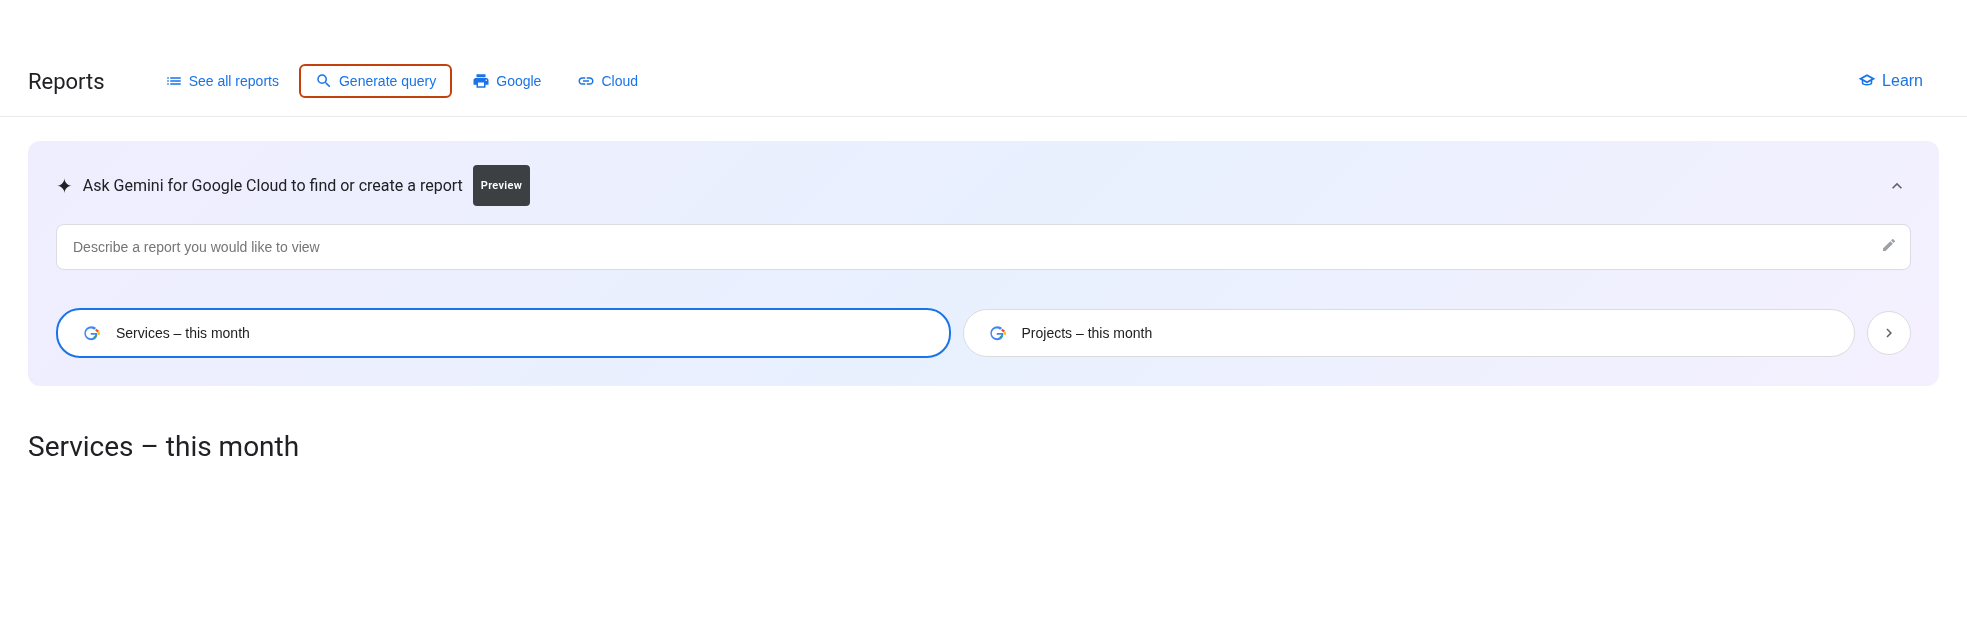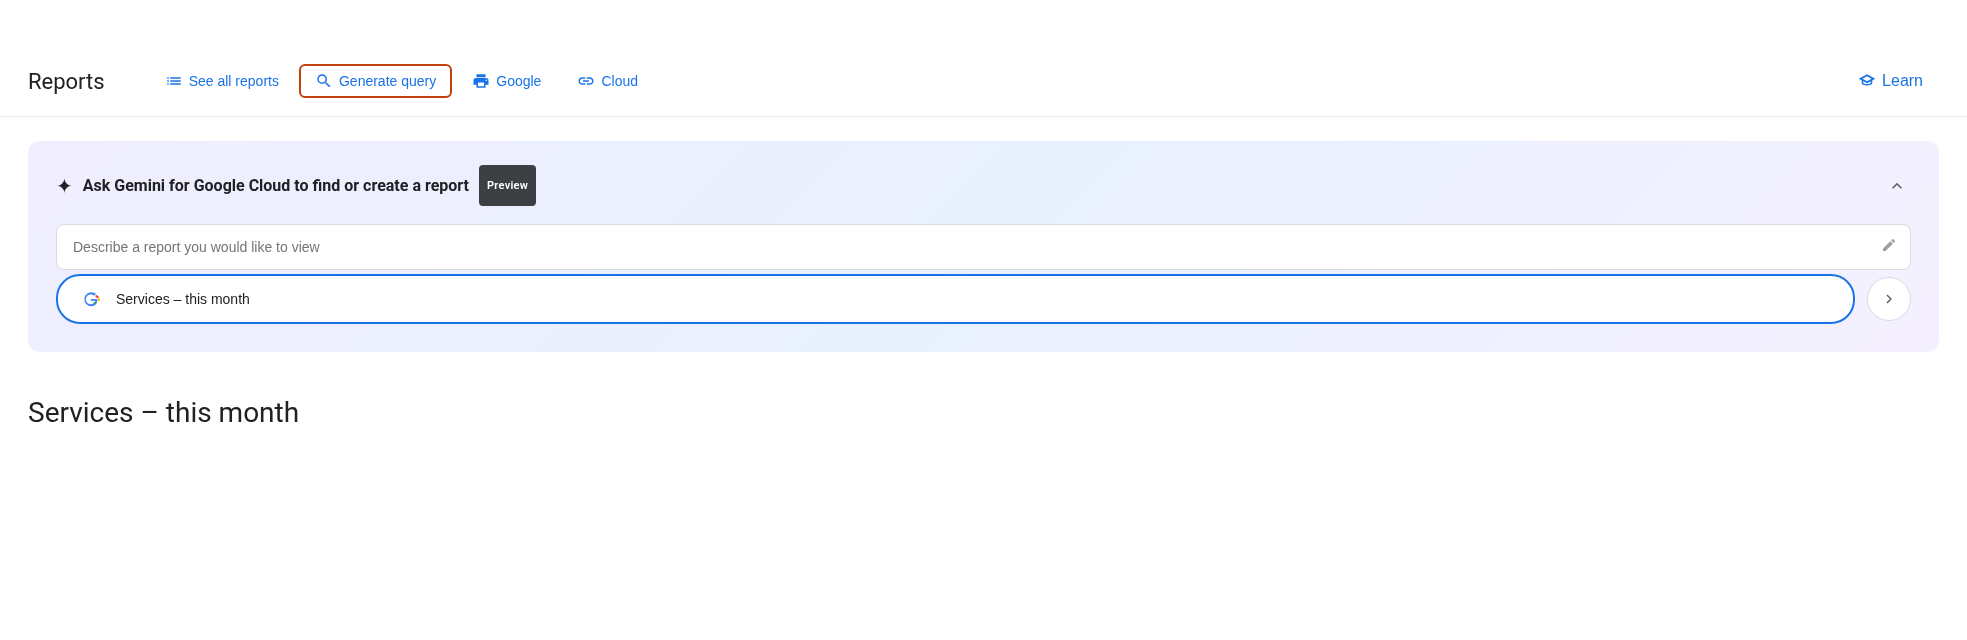--- a/index.html
+++ b/index.html
@@ -80,21 +80,21 @@
       justify-content: space-between;
       margin-bottom: 18px;
     }
     .gemini-title-row {
       display: flex;
       align-items: center;
       gap: 10px;
     }
     .gemini-title {
       font-size: 16px;
-      font-weight: 700;
+      font-weight: 400;
       color: #202124;
     }
     .preview-badge {
       background: #3c4043;
       color: #fff;
       font-size: 11px;
       font-weight: 600;
       padding: 14px 8px;
       border-radius: 4px;
       letter-spacing: 0.3px;
@@ -106,21 +106,21 @@
       align-items: center;
       justify-content: center;
       cursor: pointer;
       color: #5f6368;
       font-size: 18px;
     }
 
     
     .gemini-input-wrap {
       position: relative;
-      margin-bottom: 4px;
+      margin-bottom: 38px;
     }
     .gemini-input {
       width: 100%;
       padding: 14px 44px 14px 16px;
       border: 1px solid #dadce0;
       border-radius: 8px;
       font-size: 14px;
       color: #80868b;
       background: #fff;
       outline: none;
@@ -285,20 +285,29 @@
       <svg class="gcloud-logo" viewBox="0 0 48 32" xmlns="http://www.w3.org/2000/svg">
         <path d="M29.6 8.4l-2.1 2.1c-1.5-1.4-3.5-2.3-5.7-2.3-4.6 0-8.3 3.7-8.3 8.3s3.7 8.3 8.3 8.3c3.7 0 6.9-2.4 8-5.8h-8v-3h11.2c.1.6.2 1.2.2 1.8 0 6.2-4.2 10.7-10.2 10.7C16.4 28.5 11 23.1 11 16.5S16.4 4.5 23 4.5c3.5 0 6.6 1.5 8.8 3.9H29.6z" fill="#4285F4"></path>
         <path d="M36 12l-3 3c-1-1.5-2.3-2.8-3.8-3.6l2.1-2.1C33 10.4 34.7 11.1 36 12z" fill="#EA4335"></path>
         <path d="M37.5 16.5c0 1.1-.2 2.2-.5 3.2l-3-1.2c.2-.6.3-1.3.3-2 0-.7-.1-1.4-.3-2l3-1.2c.3 1 .5 2.1.5 3.2z" fill="#FBBC05"></path>
         <path d="M32.3 22.2c-1.3 1.5-3 2.6-4.8 3.1l-.9-3c1.2-.4 2.3-1 3.2-1.9l2.5 1.8z" fill="#34A853"></path>
       </svg>
       <span>Services – this month</span>
     </button>
 
 
+    <button class="chip">
+      <svg class="gcloud-logo" viewBox="0 0 48 32" xmlns="http://www.w3.org/2000/svg">
+        <path d="M29.6 8.4l-2.1 2.1c-1.5-1.4-3.5-2.3-5.7-2.3-4.6 0-8.3 3.7-8.3 8.3s3.7 8.3 8.3 8.3c3.7 0 6.9-2.4 8-5.8h-8v-3h11.2c.1.6.2 1.2.2 1.8 0 6.2-4.2 10.7-10.2 10.7C16.4 28.5 11 23.1 11 16.5S16.4 4.5 23 4.5c3.5 0 6.6 1.5 8.8 3.9H29.6z" fill="#4285F4"></path>
+        <path d="M36 12l-3 3c-1-1.5-2.3-2.8-3.8-3.6l2.1-2.1C33 10.4 34.7 11.1 36 12z" fill="#EA4335"></path>
+        <path d="M37.5 16.5c0 1.1-.2 2.2-.5 3.2l-3-1.2c.2-.6.3-1.3.3-2 0-.7-.1-1.4-.3-2l3-1.2c.3 1 .5 2.1.5 3.2z" fill="#FBBC05"></path>
+        <path d="M32.3 22.2c-1.3 1.5-3 2.6-4.8 3.1l-.9-3c1.2-.4 2.3-1 3.2-1.9l2.5 1.8z" fill="#34A853"></path>
+      </svg>
+      <span>Projects – this month</span>
+    </button>
 
     <div class="nav-arrow">
       <svg width="18" height="18" viewBox="0 0 24 24" fill="#5f6368" xmlns="http://www.w3.org/2000/svg">
         <path d="M8.59 16.59L13.17 12 8.59 7.41 10 6l6 6-6 6z"></path>
       </svg>
     </div>
   </div>
 </div>
 
 <div class="bottom-section">

